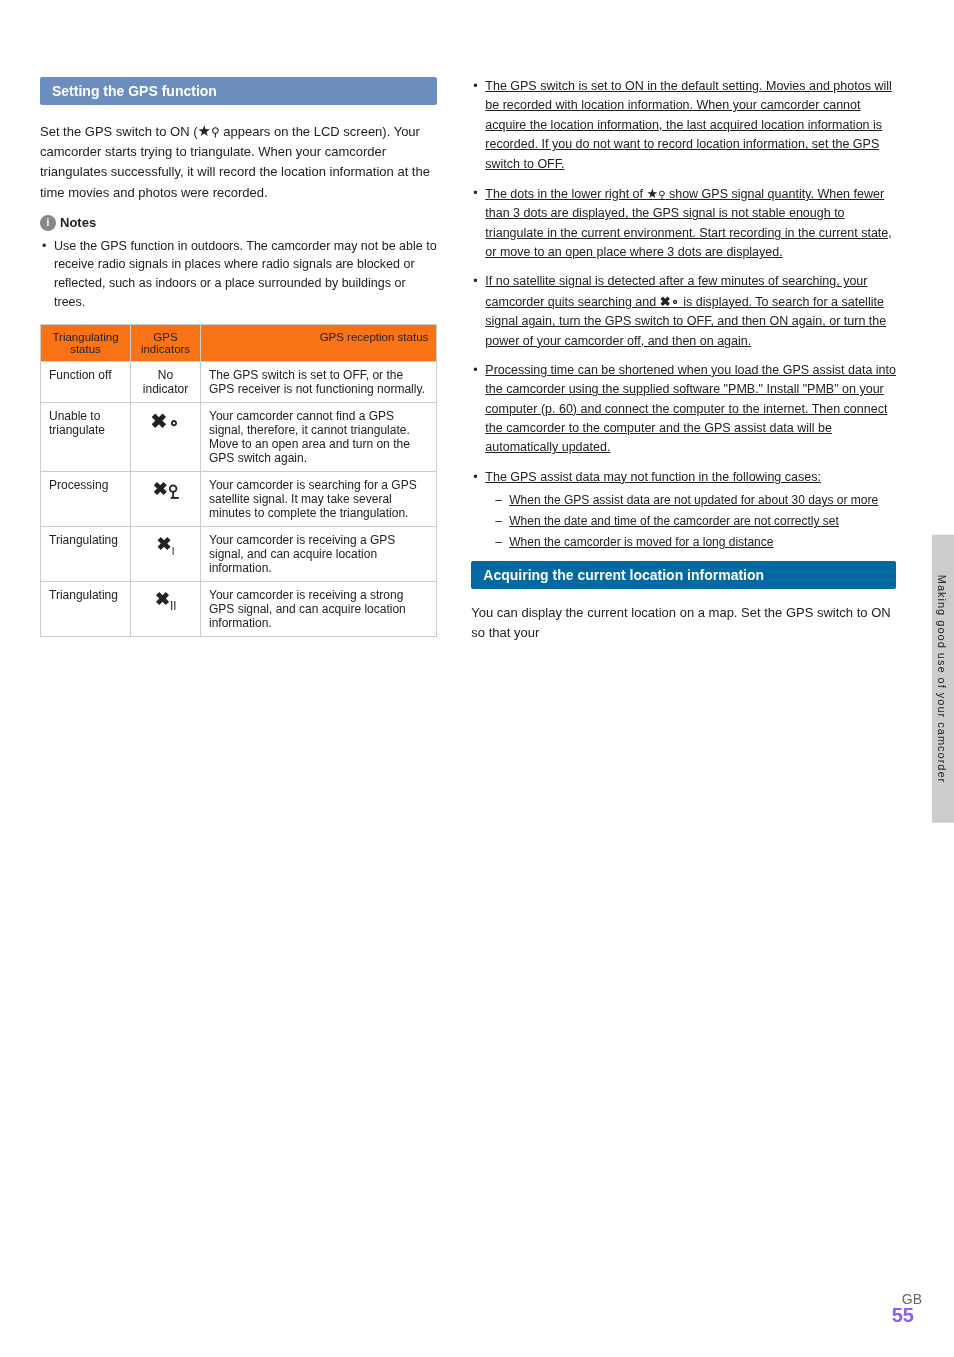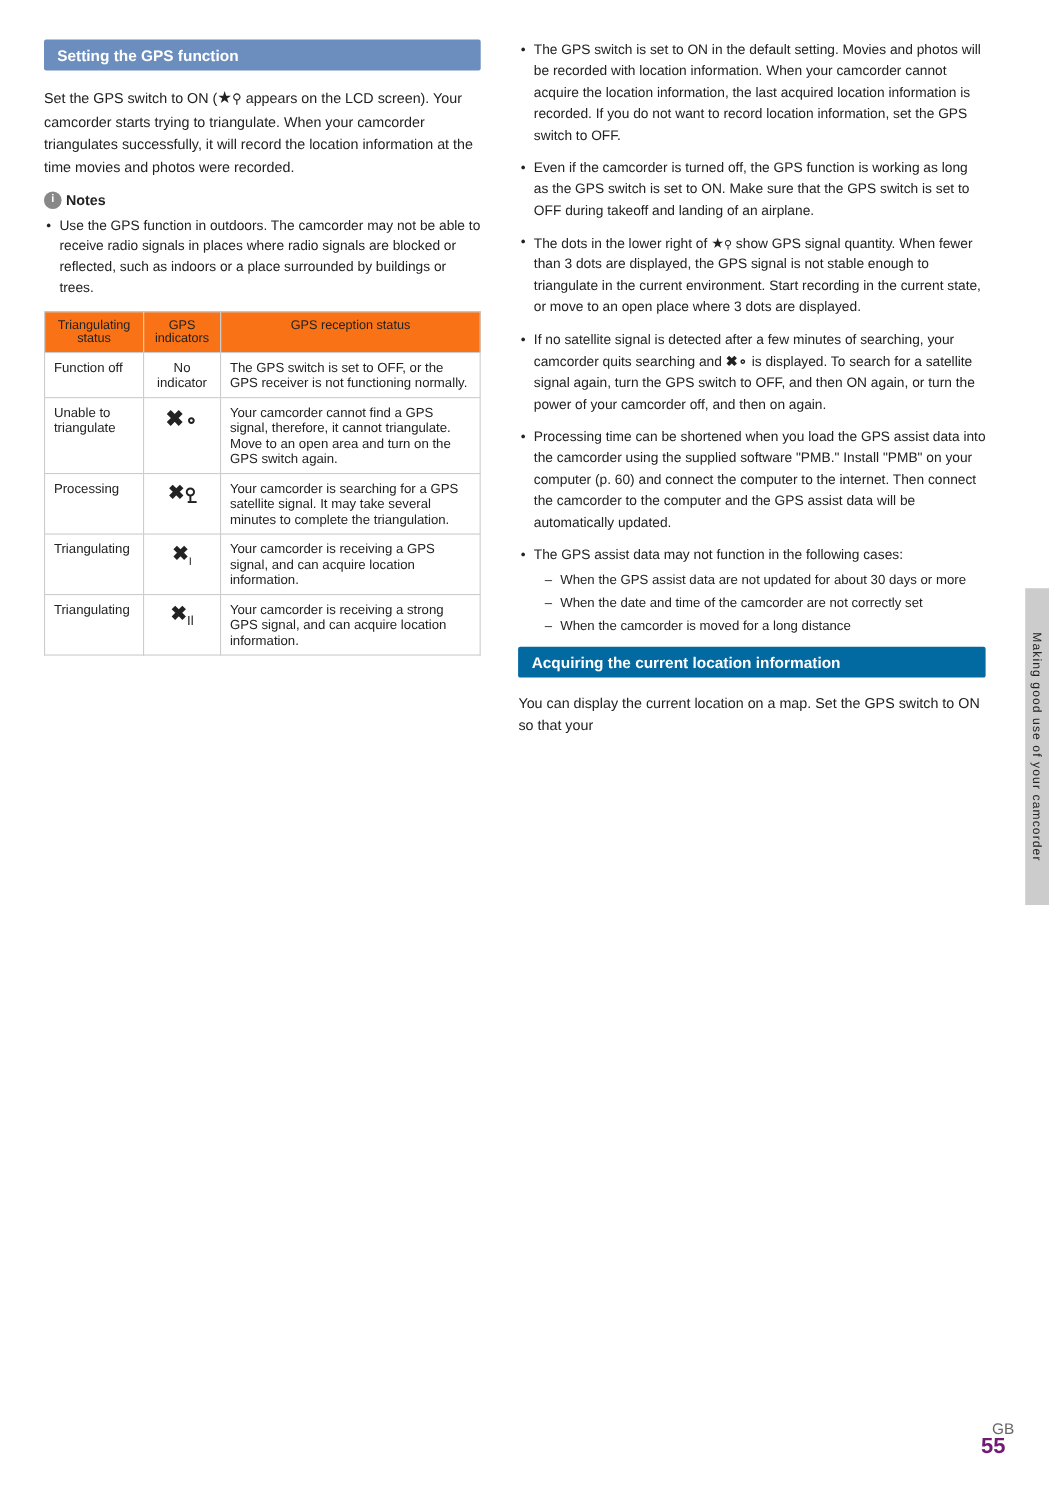--- a/index.html
+++ b/index.html
@@ -10,21 +10,21 @@
       color: #222;
       width: 954px;
       min-height: 1357px;
       position: relative;
     }
 
     .page-container {
       display: flex;
       width: 936px;
       min-height: 1357px;
-      padding: 16px 0 40px 0;
+      padding: 57px 0 40px 0;
     }
 
     
     .left-col {
       width: 470px;
       padding: 20px 24px 20px 40px;
     }
 
     
     .right-col {
@@ -144,20 +144,21 @@
       width: 90px;
     }
 
     .gps-table .col-indicator {
       width: 70px;
       text-align: center;
     }
 
     .gps-table .col-reception {
       width: auto;
+      text-align: right;
     }
 
     
     .gps-icon {
       font-size: 18px;
       font-weight: bold;
       display: inline-block;
       text-align: center;
     }
 
@@ -167,20 +168,21 @@
       padding: 0;
       margin: 0 0 10px 0;
     }
 
     .right-list li {
       padding-left: 14px;
       position: relative;
       font-size: 12.5px;
       line-height: 1.55;
       margin-bottom: 10px;
+      text-decoration: underline;
     }
 
     .right-list li::before {
       content: '•';
       position: absolute;
       left: 2px;
     }
 
     .sub-list {
       list-style: none;
@@ -202,21 +204,21 @@
       left: 2px;
     }
 
     
     .page-number {
       position: absolute;
       bottom: 30px;
       right: 40px;
       font-size: 20px;
       font-weight: bold;
-      color: #701a75;
+      color: #8b5cf6;
     }
 
     .page-gb {
       position: absolute;
       bottom: 50px;
       right: 32px;
       font-size: 14px;
       color: #666;
     }
   </style>
@@ -289,21 +291,20 @@
           </td>
           <td>Your camcorder is receiving a strong GPS signal, and can acquire location information.</td>
         </tr>
       </tbody>
     </table>
   </div>
 
   <div class="right-col">
     <ul class="right-list">
       <li>The GPS switch is set to ON in the default setting. Movies and photos will be recorded with location information. When your camcorder cannot acquire the location information, the last acquired location information is recorded. If you do not want to record location information, set the GPS switch to OFF.</li>
-      <li>Even if the camcorder is turned off, the GPS function is working as long as the GPS switch is set to ON. Make sure that the GPS switch is set to OFF during takeoff and landing of an airplane.</li>
       <li>
         The dots in the lower right of <span style="font-size:13px;">★<span style="font-size:10px;">⚲</span></span> show GPS signal quantity. When fewer than 3 dots are displayed, the GPS signal is not stable enough to triangulate in the current environment. Start recording in the current state, or move to an open place where 3 dots are displayed.
       </li>
       <li>
         If no satellite signal is detected after a few minutes of searching, your camcorder quits searching and <span style="font-size:13px; font-weight:bold;">✖<span style="font-size:11px;">⚬</span></span> is displayed. To search for a satellite signal again, turn the GPS switch to OFF, and then ON again, or turn the power of your camcorder off, and then on again.
       </li>
       <li>Processing time can be shortened when you load the GPS assist data into the camcorder using the supplied software "PMB." Install "PMB" on your computer (p. 60) and connect the computer to the internet. Then connect the camcorder to the computer and the GPS assist data will be automatically updated.</li>
       <li>
         <span>The GPS assist data may not function in the following cases:</span>
         <ul class="sub-list">

